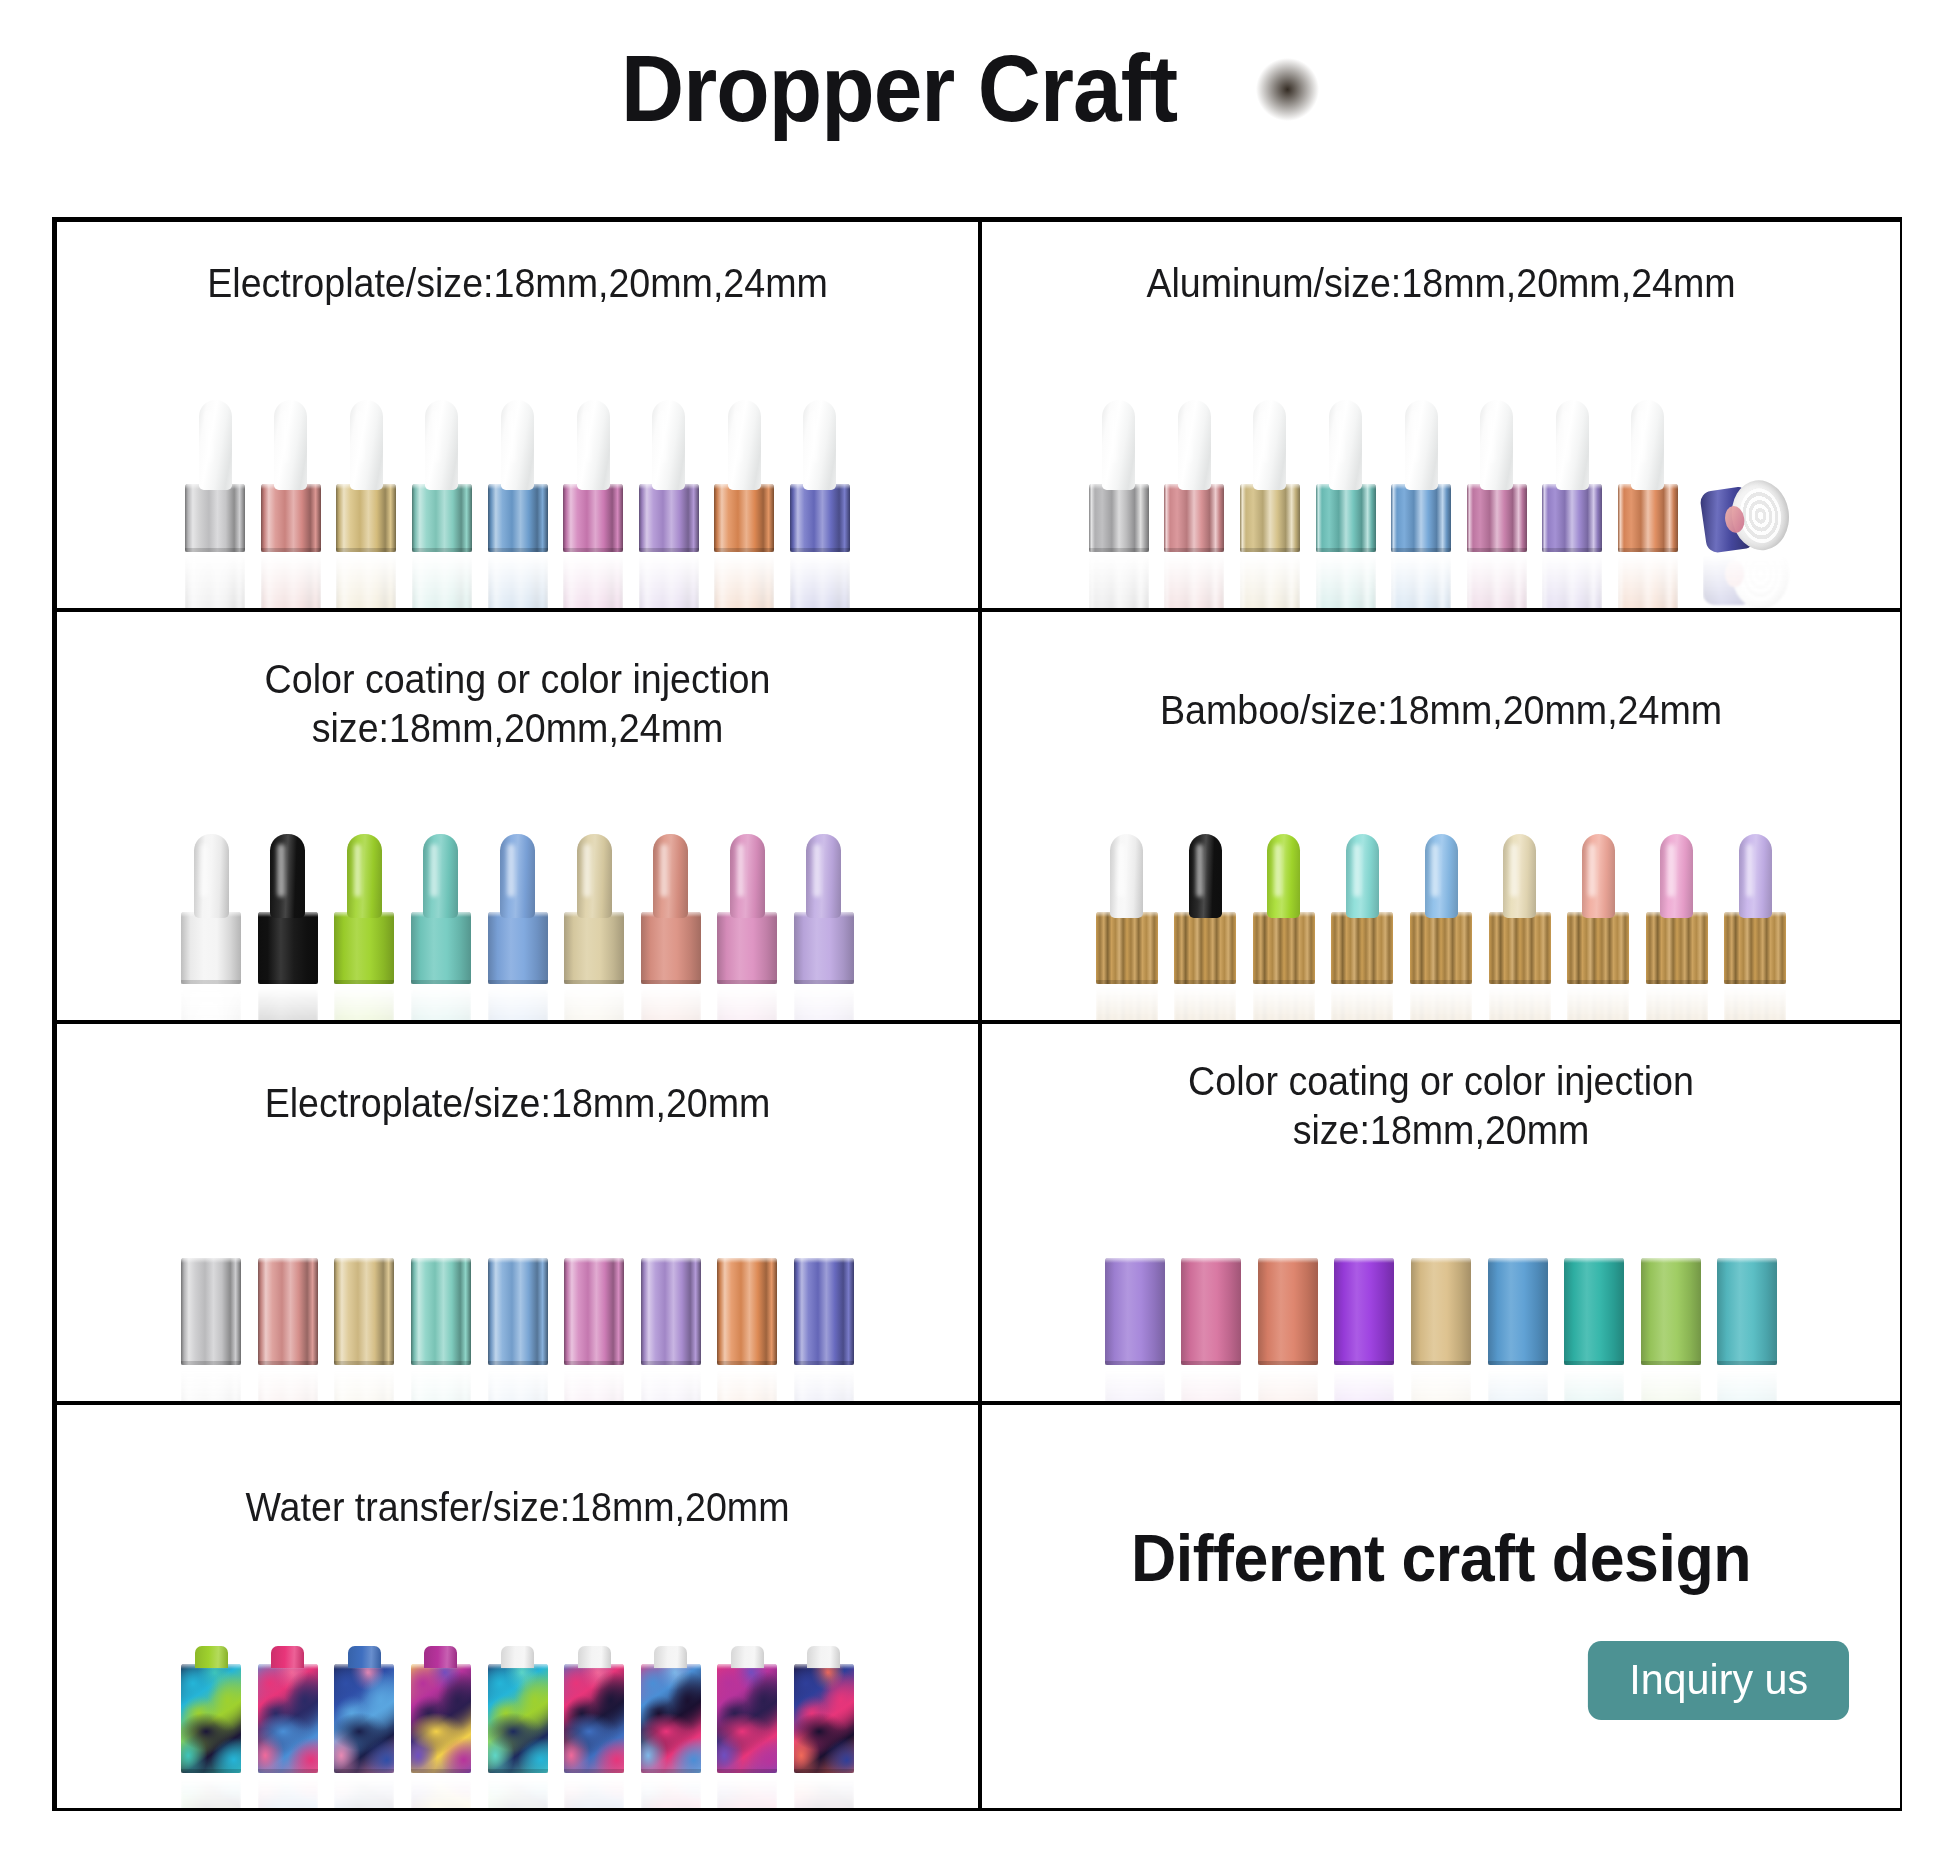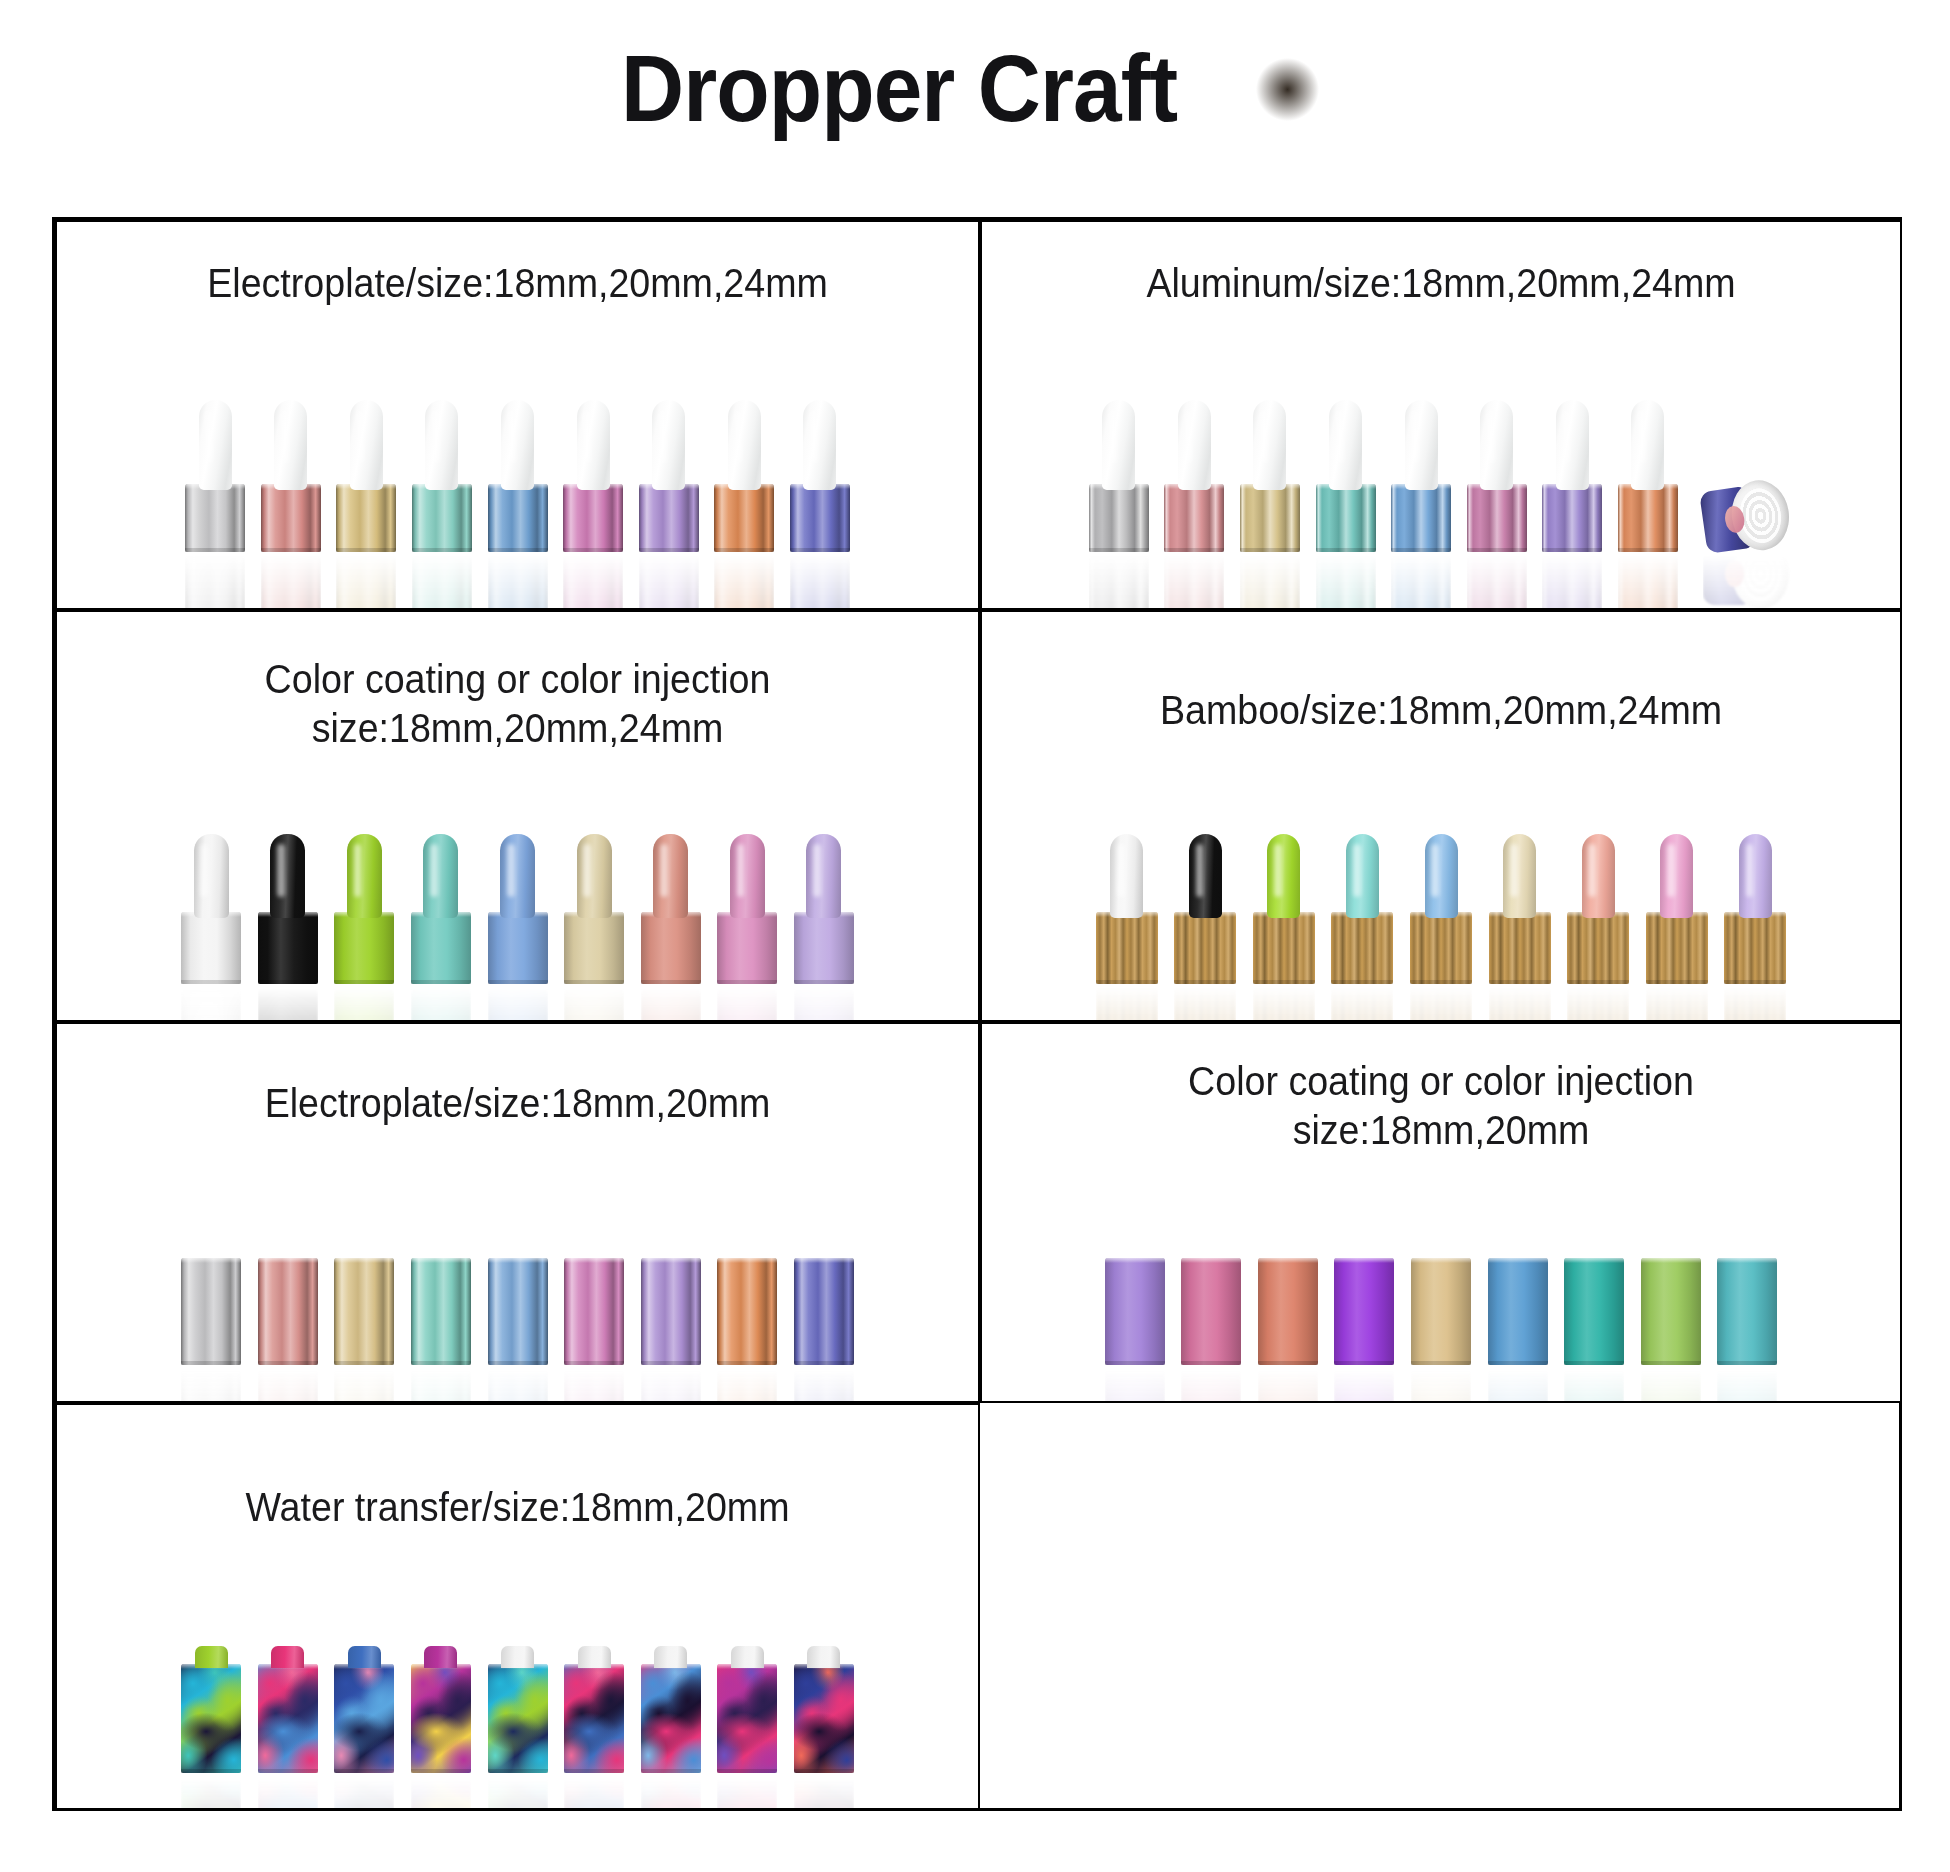--- a/index.html
+++ b/index.html
@@ -785,16 +785,20 @@
           <div class="unit">
             <div class="nub" style="width: 33px; height: 21.5px; background: linear-gradient(92deg, rgb(215, 215, 215) 0%, rgb(244, 244, 244) 42%, rgb(246, 246, 246) 70%, rgb(205, 205, 205) 100%);"></div>
             <div class="collar" style="width: 60px; height: 109px; background: radial-gradient(70% 38% at 20% 18%, rgb(47, 63, 154) 0%, rgba(47, 63, 154, 0) 62%), radial-gradient(58% 46% at 78% 34%, rgb(232, 53, 122) 0%, rgba(232, 53, 122, 0) 60%), radial-gradient(80% 30% at 42% 62%, rgb(26, 16, 48) 0%, rgba(26, 16, 48, 0) 58%), radial-gradient(52% 40% at 12% 84%, rgb(242, 106, 90) 0%, rgba(242, 106, 90, 0) 62%), radial-gradient(64% 34% at 88% 88%, rgb(47, 63, 154) 0%, rgba(47, 63, 154, 0) 60%), radial-gradient(44% 26% at 56% 8%, rgb(242, 106, 90) 0%, rgba(242, 106, 90, 0) 64%), radial-gradient(48% 30% at 30% 46%, rgb(232, 53, 122) 0%, rgba(232, 53, 122, 0) 58%), linear-gradient(145deg, rgb(26, 16, 48) 0%, rgb(47, 63, 154) 28%, rgb(232, 53, 122) 52%, rgb(26, 16, 48) 74%, rgb(242, 106, 90) 100%);"></div>
             <div style="position: relative; width: 60px; height: 0px;">
               <div class="refl" style="width: 60px; height: 88px; background: radial-gradient(70% 38% at 20% 18%, rgb(47, 63, 154) 0%, rgba(47, 63, 154, 0) 62%), radial-gradient(58% 46% at 78% 34%, rgb(232, 53, 122) 0%, rgba(232, 53, 122, 0) 60%), radial-gradient(80% 30% at 42% 62%, rgb(26, 16, 48) 0%, rgba(26, 16, 48, 0) 58%), radial-gradient(52% 40% at 12% 84%, rgb(242, 106, 90) 0%, rgba(242, 106, 90, 0) 62%), radial-gradient(64% 34% at 88% 88%, rgb(47, 63, 154) 0%, rgba(47, 63, 154, 0) 60%), radial-gradient(44% 26% at 56% 8%, rgb(242, 106, 90) 0%, rgba(242, 106, 90, 0) 64%), radial-gradient(48% 30% at 30% 46%, rgb(232, 53, 122) 0%, rgba(232, 53, 122, 0) 58%), linear-gradient(145deg, rgb(26, 16, 48) 0%, rgb(47, 63, 154) 28%, rgb(232, 53, 122) 52%, rgb(26, 16, 48) 74%, rgb(242, 106, 90) 100%); position: absolute; left: 50%; top: 100%; transform: translateX(-50%) scaleY(-1); opacity: 0.28; filter: blur(1.2px);"></div>
             </div>
           </div>
         </div>
     </div>
 
+    <div class="cell">
+      <div class="promo-title">Different craft design</div>
+      <button class="btn" style="background: rgb(77, 146, 147);">Inquiry us</button>
+    </div>
 
   </div>
 </div>
 
 
 </body></html>

